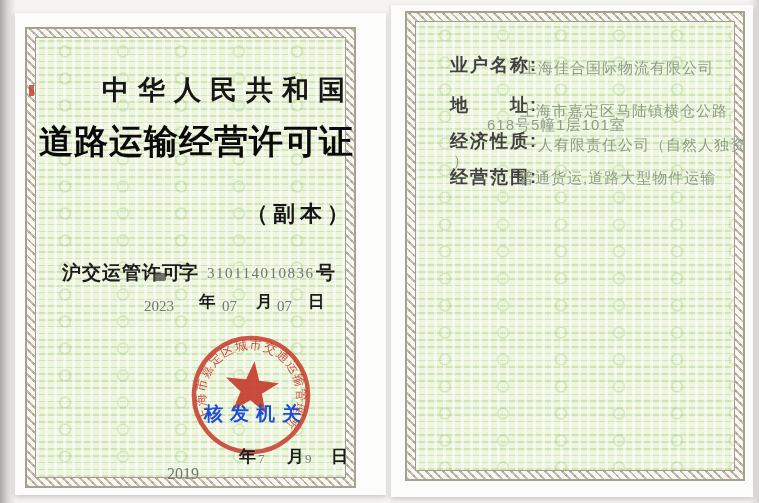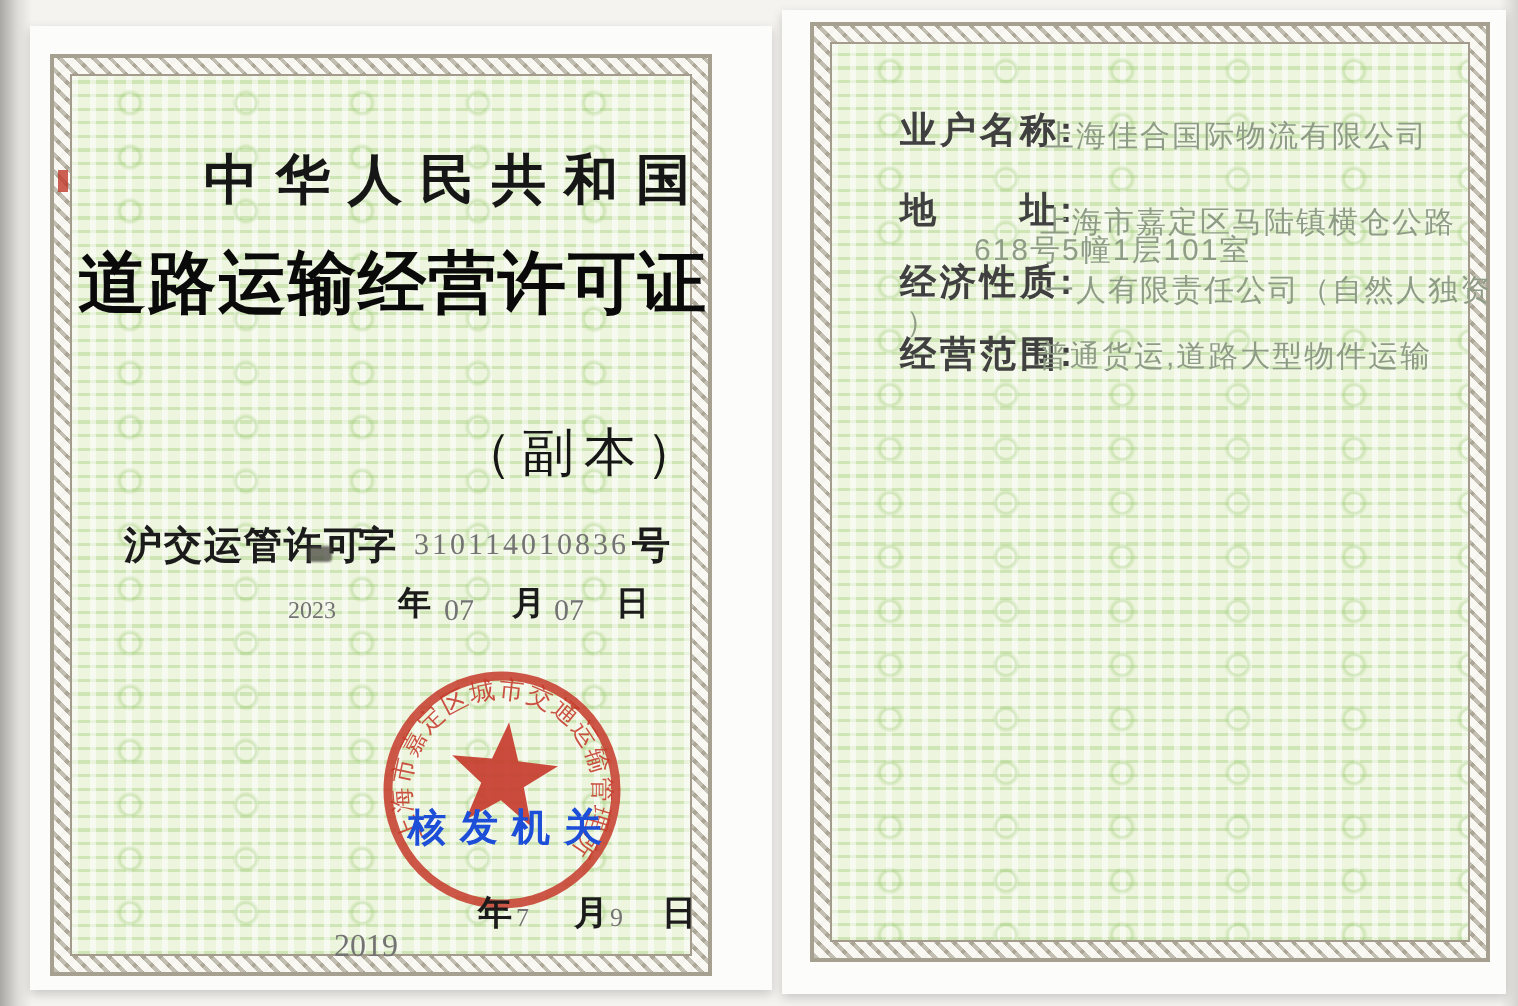--- a/index.html
+++ b/index.html
@@ -28,34 +28,34 @@
     background-size:58px 27px,auto,auto;}
   .stitch{position:absolute;left:380px;top:18px;width:2px;height:470px;opacity:.65;
     background:repeating-linear-gradient(0deg,#92928e 0 5px,transparent 5px 13px);}
   .border-mark{position:absolute;left:14px;top:72px;width:5px;height:11px;background:#c0392b;opacity:.8;}
 
   
   .abs{position:absolute;}
   .centerband{left:12px;width:327px;text-align:right;color:#161616;}
   .country{top:59px;font-family:"Liberation Serif",serif;font-weight:700;font-size:27px;letter-spacing:9px;text-indent:9px;}
   .cert-title{top:106px;font-weight:900;font-size:34px;letter-spacing:1px;color:#0a0a0a;}
-  .duplicate{top:196px;font-size:26px;letter-spacing:5px;font-weight:400;text-indent:5px;}
+  .duplicate{top:186px;font-size:22px;letter-spacing:5px;font-weight:700;text-indent:5px;}
   .line{left:0;width:371px;height:26px;}
   .lbl{position:absolute;font-size:19px;font-weight:700;color:#1b1b1b;letter-spacing:1px;white-space:nowrap;}
   .typed{position:absolute;font-family:"Liberation Serif",serif;color:#737373;white-space:nowrap;}
   .license-line{top:247px;}
   .lic-prefix{left:47px;}
   .lic-smudge{position:absolute;left:139px;top:13px;width:12px;height:8px;background:#47473f;opacity:.75;border-radius:2px;filter:blur(.4px);}
   .lic-zi{left:164px;}
   .lic-number{left:192px;top:5px;font-size:15px;letter-spacing:1.5px;}
   .lic-suffix{left:301px;}
   .validity-line{top:278px;}
   .small-lbl{font-size:16.5px;font-weight:600;letter-spacing:.5px;}
   .val-label{left:41px;}
-  .val-year{left:129px;top:7px;font-size:12px;}
+  .val-year{left:129px;top:7px;font-size:15px;}
   .val-year-u{left:184px;}
   .val-month{left:207px;top:7px;font-size:15px;}
   .val-month-u{left:241px;}
   .val-day{left:262px;top:7px;font-size:15px;}
   .val-day-u{left:293px;}
   .seal-wrap{left:166px;top:312px;width:140px;height:140px;transform:rotate(6deg);z-index:1;}
   .issuer-line{top:388px;z-index:2;}
   .issuer{left:189px;font-size:19px;font-weight:700;letter-spacing:7px;color:#1d4ed8;}
   .issue-line{top:432px;z-index:2;}
   .iss-year{left:152px;top:20px;font-size:16px;}

